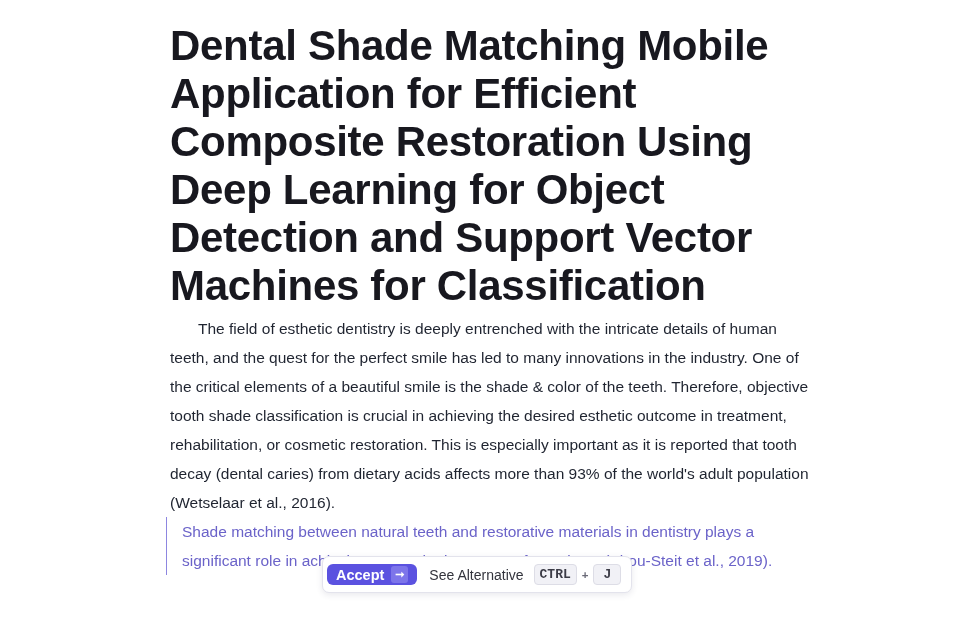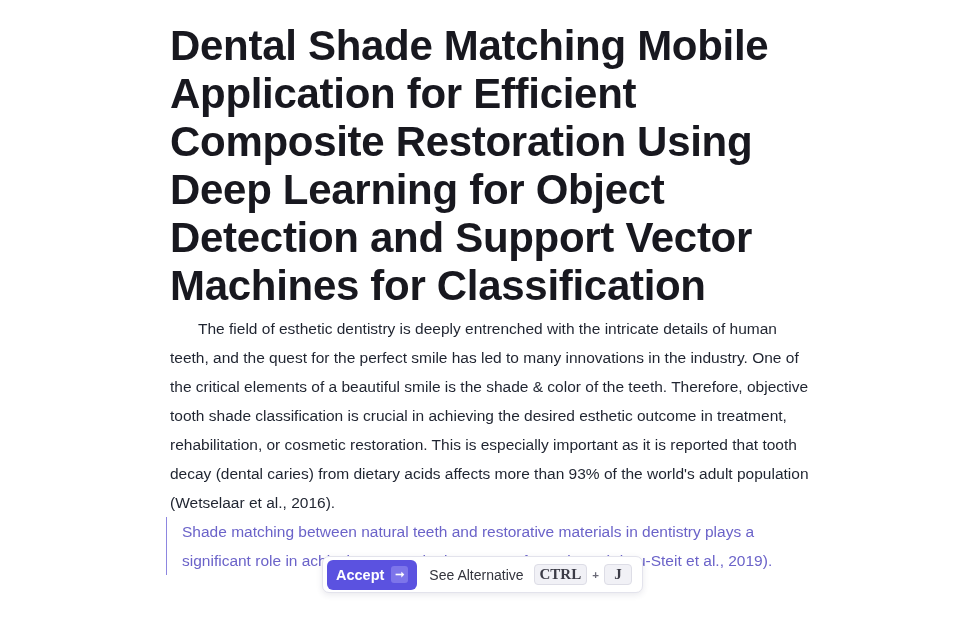--- a/index.html
+++ b/index.html
@@ -64,21 +64,21 @@
   .accept-btn {
     display: flex;
     align-items: center;
     gap: 7px;
     background: #5b52e0;
     color: #ffffff;
     font-size: 14.5px;
     font-weight: bold;
     border: none;
     border-radius: 6px;
-    height: 30px;
+    height: 21px;
     padding: 0 9px;
     margin: 0 12px 0 4px;
     cursor: pointer;
     font-family: "Liberation Sans", sans-serif;
   }
   .accept-arrow {
     display: inline-flex;
     align-items: center;
     justify-content: center;
     width: 17px;
@@ -102,24 +102,24 @@
   .kbd {
     display: inline-flex;
     align-items: center;
     justify-content: center;
     min-width: 16px;
     height: 19px;
     padding: 0 5px;
     background: #f1f1f6;
     border: 1px solid #dddde6;
     border-radius: 4px;
-    font-size: 15px;
+    font-size: 13px;
     font-weight: bold;
     color: #3b3b46;
-    font-family: Liberation Serif, serif;
+    font-family: Liberation Mono, monospace;
   }
   .kbd-plus {
     font-size: 11.5px;
     color: #6a6a77;
     font-weight: bold;
   }
 </style>
 </head>
 <body>
 

